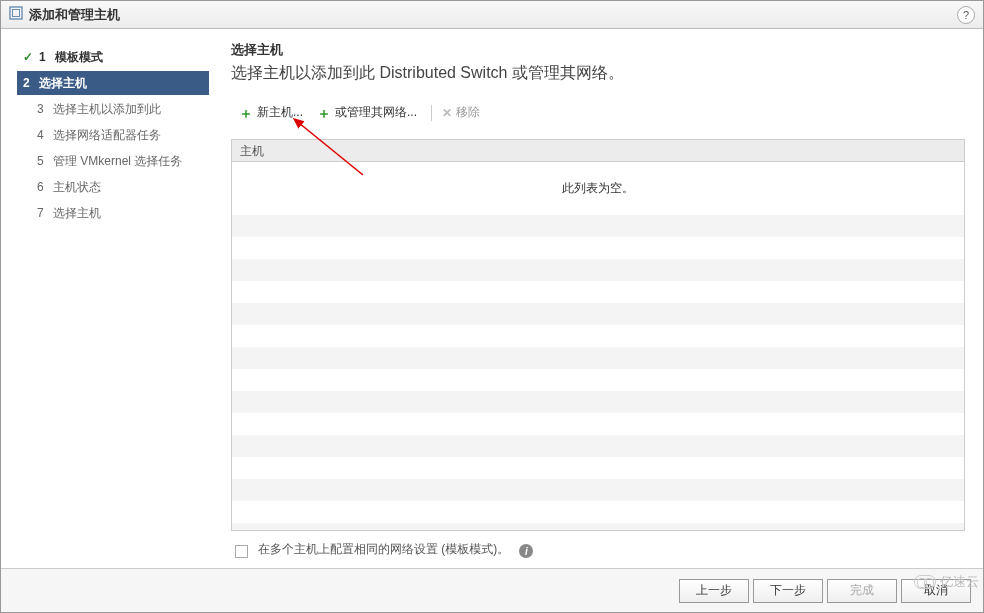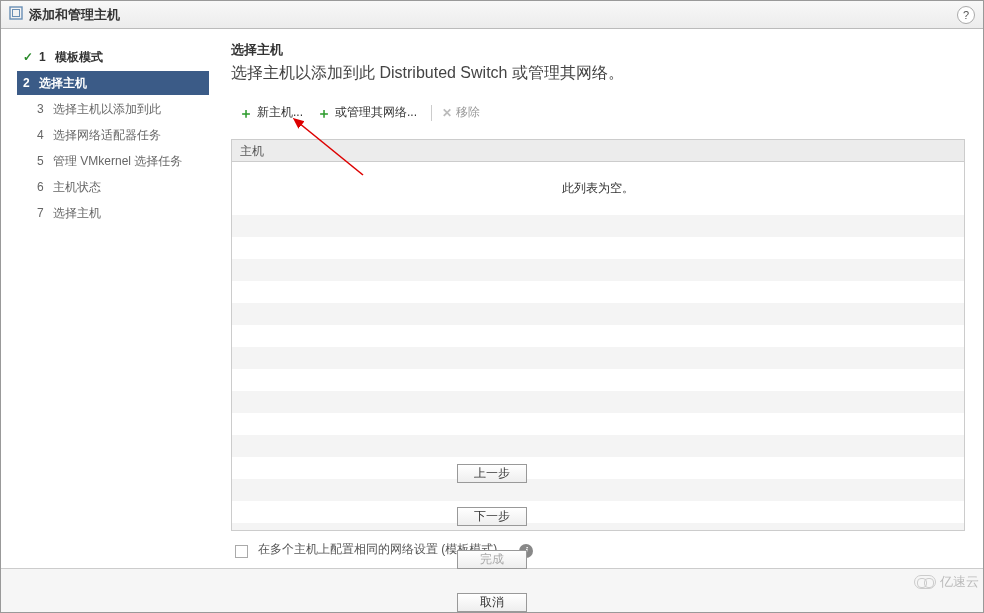--- a/index.html
+++ b/index.html
@@ -61,21 +61,21 @@
     .row { height: 22px; }
     .row:nth-child(even) { background: #f4f4f4; }
 
     .bottom-opt { display: flex; align-items: flex-end; gap: 10px; padding: 10px 4px 10px 4px; color: #555; }
     .checkbox { width: 13px; height: 13px; border: 1px solid #aaa; background: #fff; }
     .info-icon { width: 14px; height: 14px; border-radius: 7px; background: #888; color: #fff; display: inline-flex; align-items: center; justify-content: center; font-size: 10px; font-weight: bold; font-style: italic; }
 
     .footer {
       height: 44px; border-top: 1px solid #ccc;
       display: flex; align-items: center; justify-content: flex-end;
-      padding: 0 12px; gap: 24px; background: #f6f6f6; flex-direction: column;
+      padding: 0 12px; gap: 4px; background: #f6f6f6;
     }
     .btn {
       min-width: 70px; height: 24px; padding: 0 12px;
       border: 1px solid #999; background: linear-gradient(#fff,#eee);
       cursor: pointer; font-size: 12px; color: #333;
     }
     .btn:disabled { color: #aaa; cursor: default; }
 
     .arrow-annot { position: absolute; left: 292px; top: 116px; width: 80px; height: 60px; pointer-events: none; }
     

